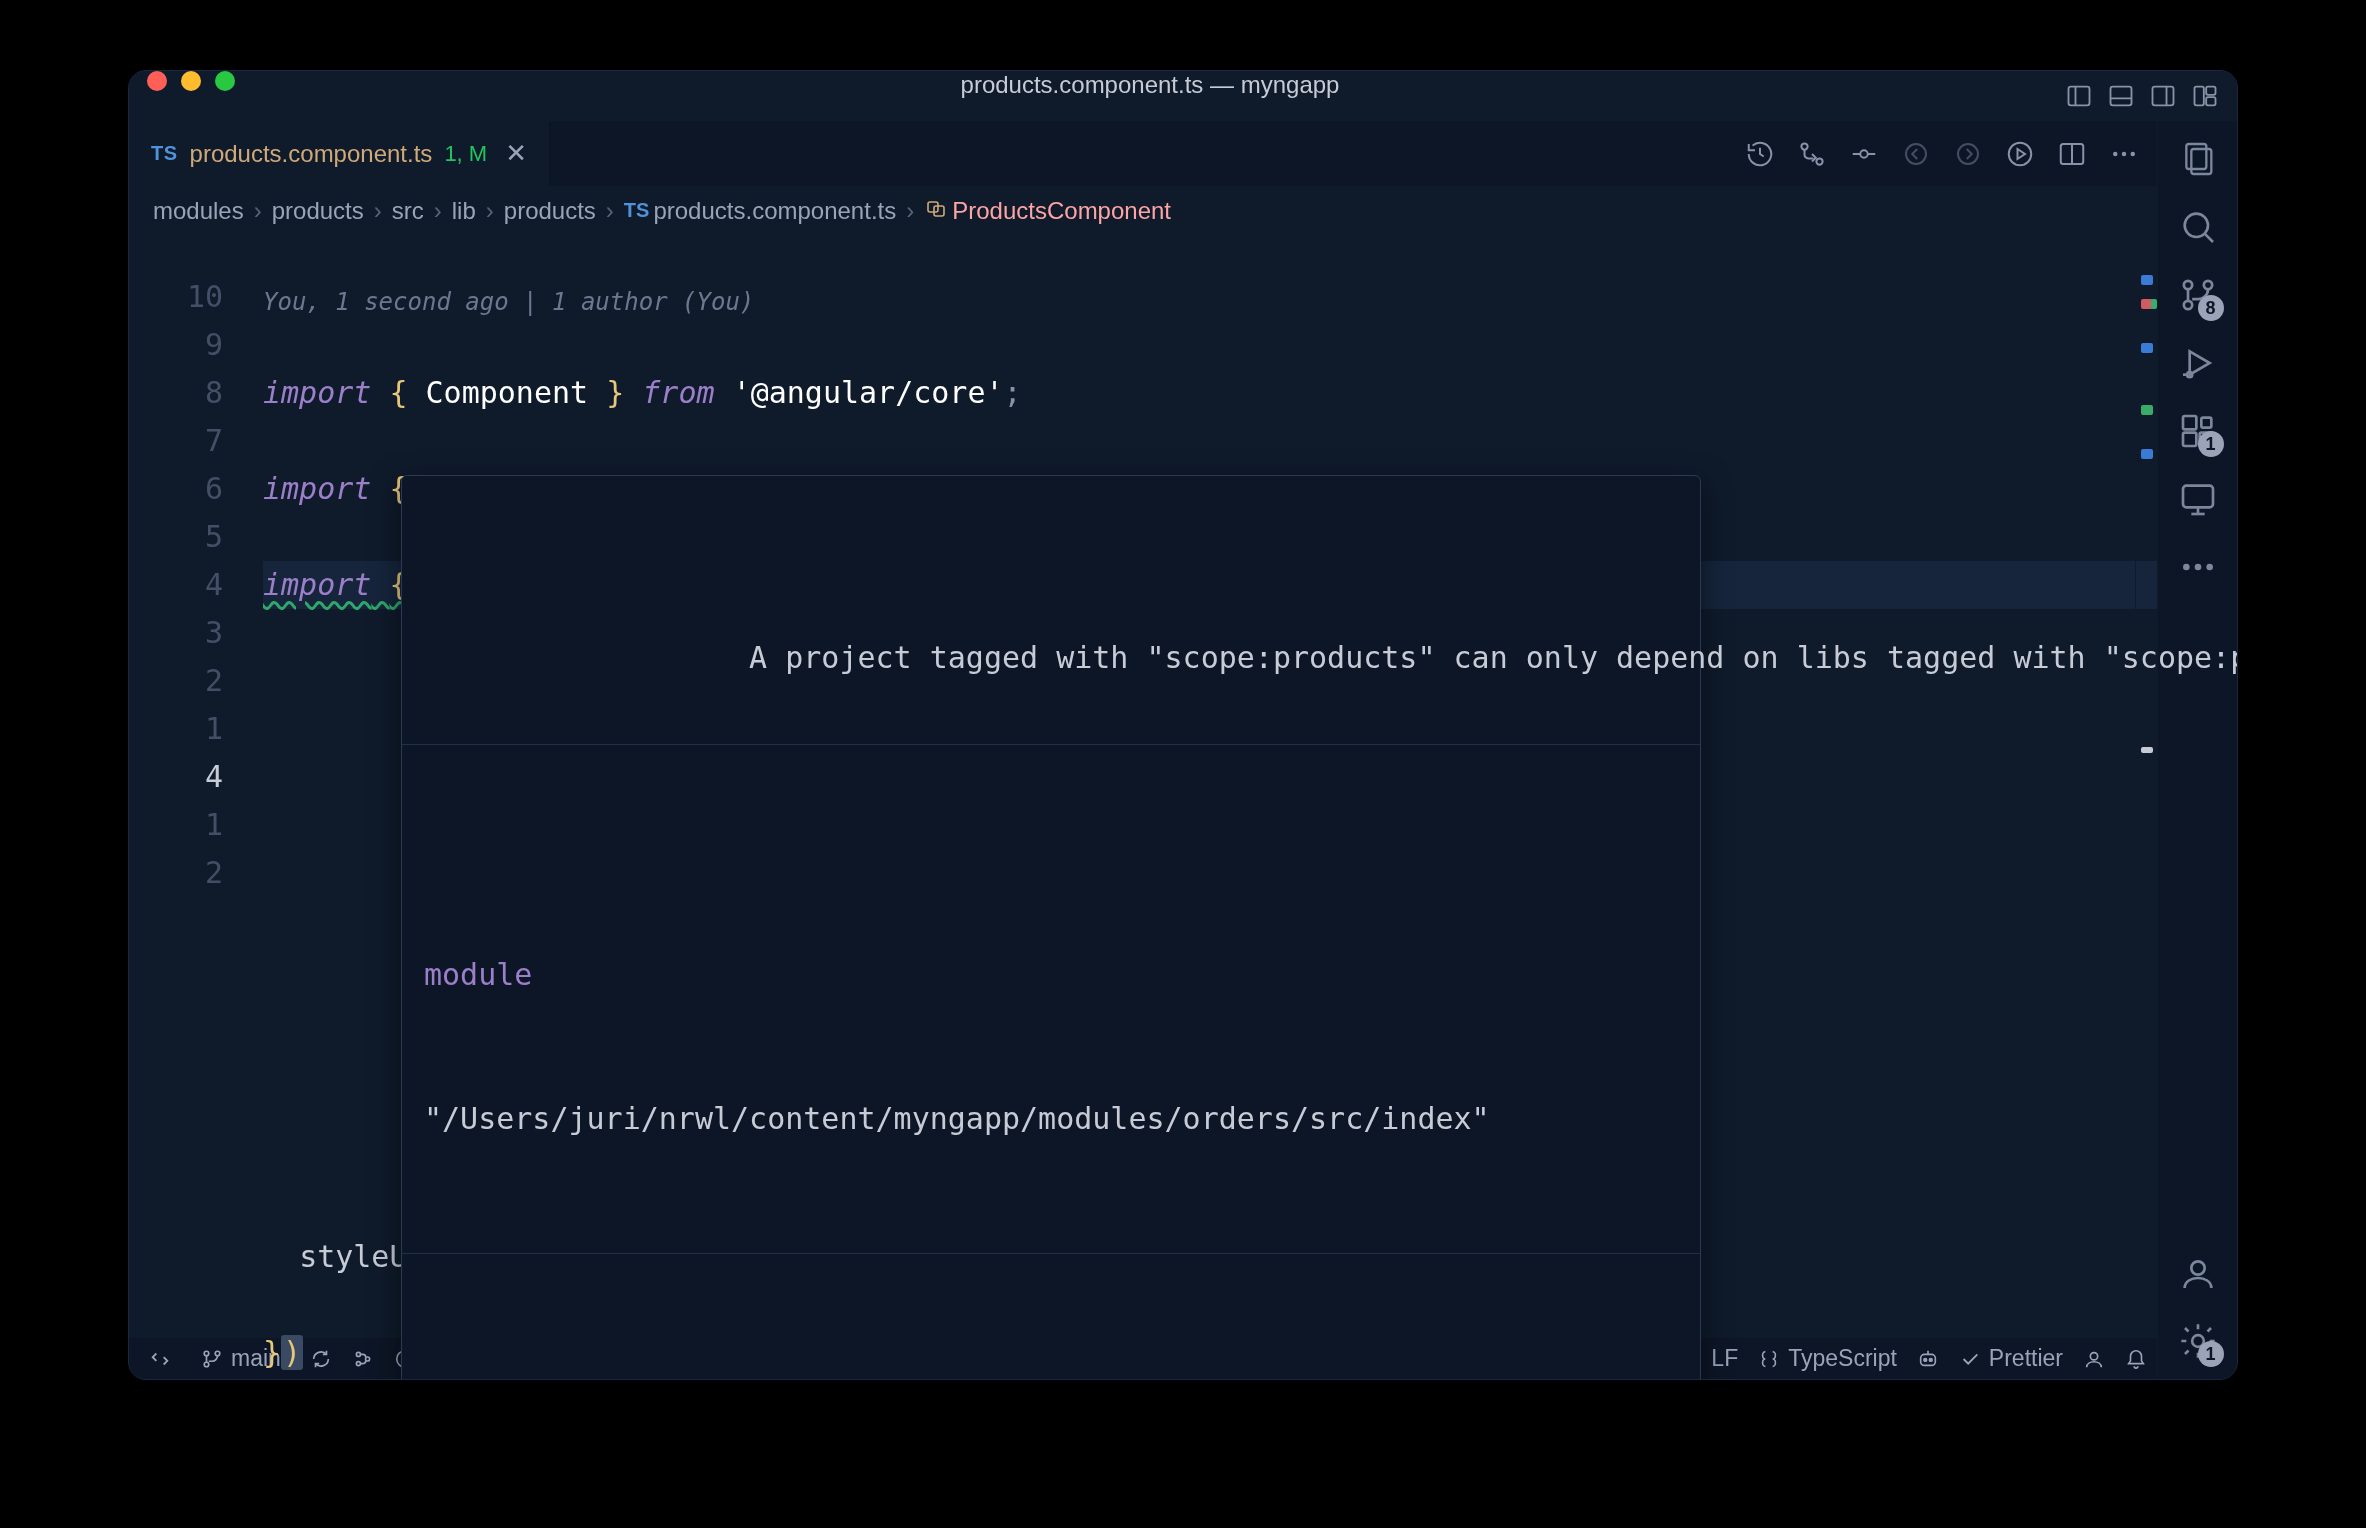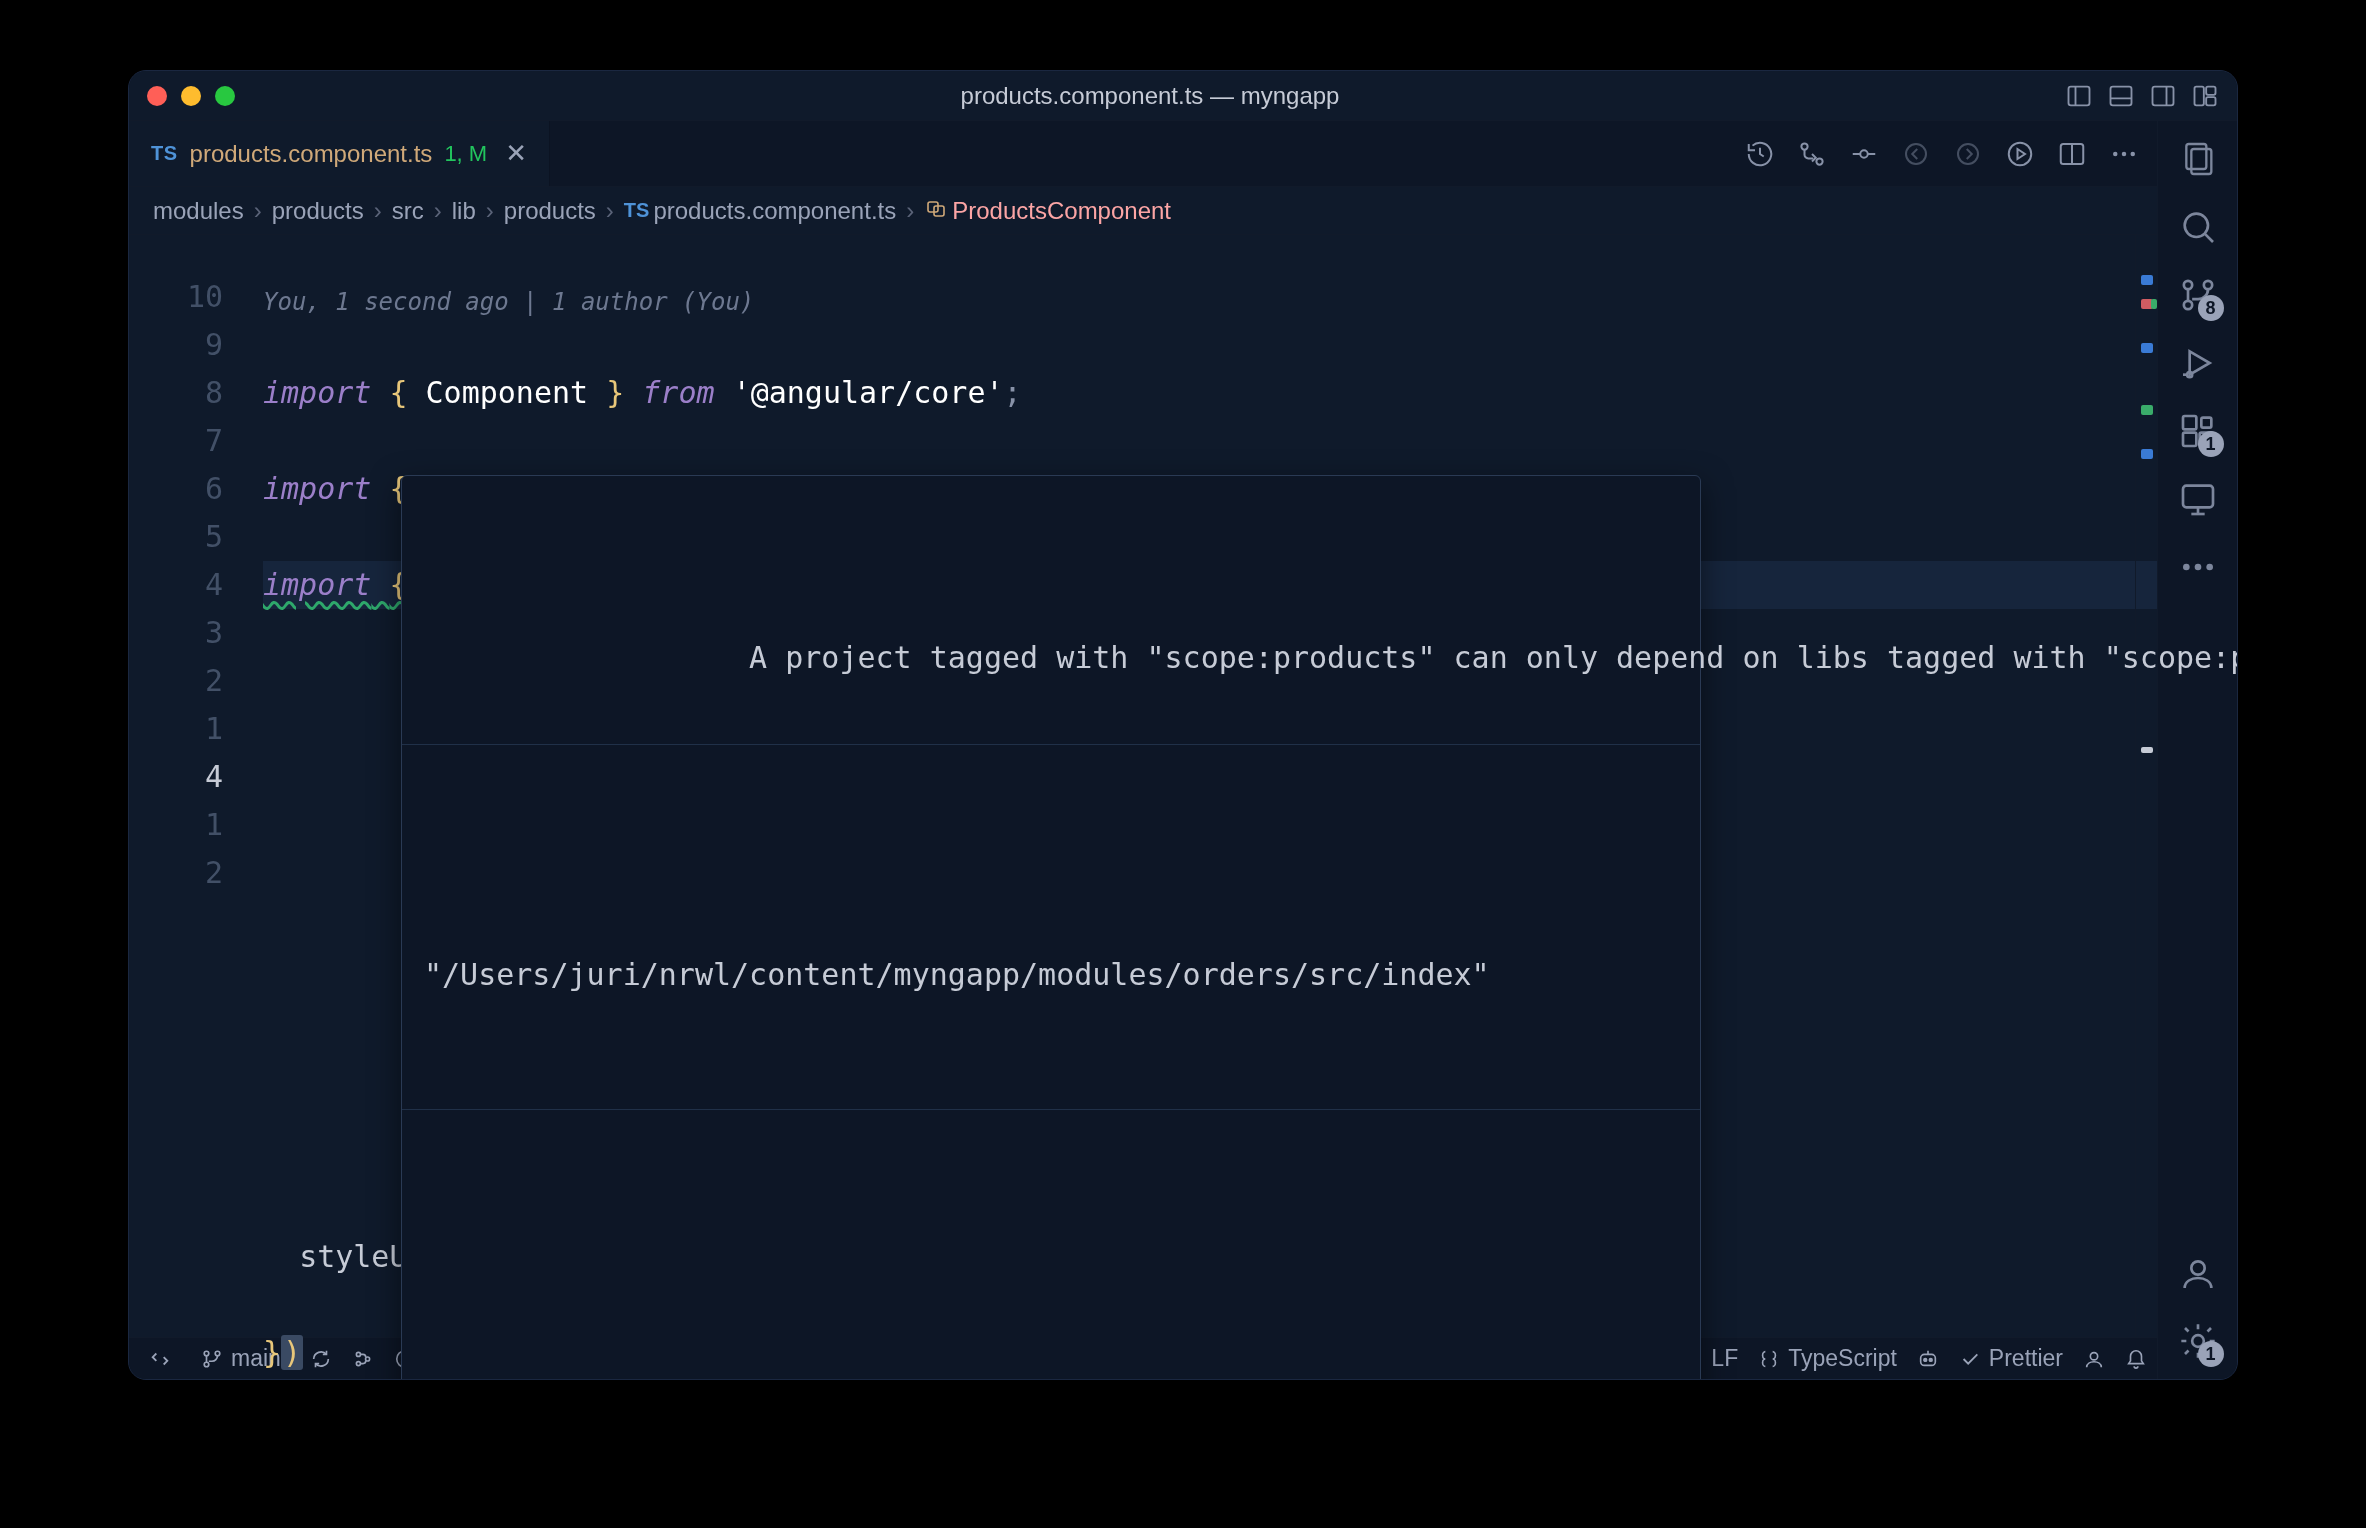--- a/index.html
+++ b/index.html
@@ -6,21 +6,21 @@
   html, body { width: 100%; height: 100%; background: #000; font-family: -apple-system, "Helvetica Neue", Arial, sans-serif; }
   .stage { width: 2366px; height: 1528px; position: relative; background: #000; transform-origin: top left; }
   .window {
     position: absolute; left: 128px; top: 70px; width: 2110px; height: 1310px;
     background: #0f1a2b; border-radius: 18px; overflow: hidden;
     box-shadow: 0 30px 90px rgba(0,0,0,0.6);
     border: 1px solid #1a2740;
     display: flex; flex-direction: column;
   }
   
-  .titlebar { height: 50px; display: flex; align-items: center; padding: 0 18px; background: #0f1a2b; border-bottom: 1px solid #111a2a; gap: 36px; }
+  .titlebar { height: 50px; display: flex; padding: 0 18px; background: #0f1a2b; border-bottom: 1px solid #111a2a; gap: 36px; }
   .traffic { display: flex; gap: 14px; }
   .traffic span { width: 20px; height: 20px; border-radius: 50%; display: inline-block; }
   .traffic .close { background: #ff5f57; }
   .traffic .min { background: #febc2e; }
   .traffic .max { background: #28c840; }
   .titlebar .title { flex: 1; text-align: center; color: #c6cbd6; font-size: 24px; font-weight: 500; }
   .titlebar .layout-icons { display: flex; gap: 14px; color: #8892a8; }
   .titlebar .layout-icons svg { width: 28px; height: 28px; }
 
   .body { flex: 1; display: flex; min-height: 0; }
@@ -264,20 +264,21 @@
 <div class="line"><span class="brace">}</span><span class="brace cursor-brace">)</span>        <span class="blame">You, 51 minutes ago • add modules …</span></div>
 
 
 
               
               <div class="hover">
                 <div class="sec a">
                   <span>A project tagged with "scope:products" can only depend on libs tagged with "scope:products", "scope:shared"</span> 
                 </div>
                 <div class="sec b">
+                  <div><span class="kw">module</span></div>
                   <div class="path">"/Users/juri/nrwl/content/myngapp/modules/orders/src/index"</div>
                 </div>
                 <div class="actions">
                   
                   
                 </div>
               </div>
             </div>
 
             <div class="ovruler">

